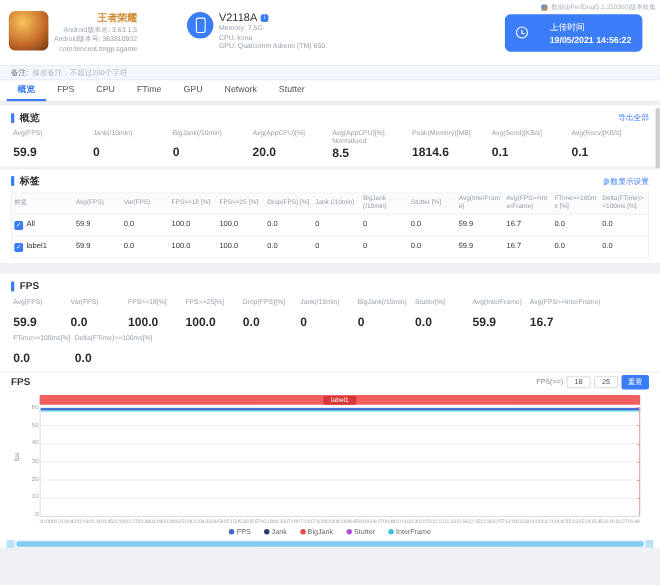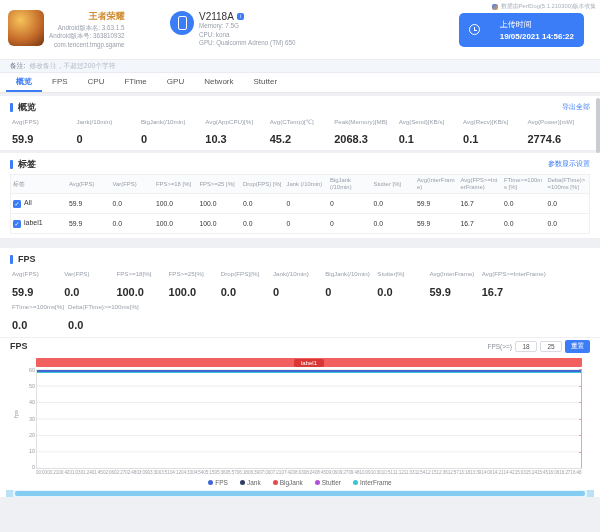--- a/index.html
+++ b/index.html
@@ -212,48 +212,44 @@
         <div class="stat-value">0</div>
       </div>
 
       <div class="stat">
         <div class="stat-label">BigJank(/10min)</div>
         <div class="stat-value">0</div>
       </div>
 
       <div class="stat">
         <div class="stat-label">Avg(AppCPU)[%]</div>
-        <div class="stat-value">10.3</div>
-      </div>
-
-      <div class="stat">
-        <div class="stat-label">Avg(CTemp)[℃]</div>
-        <div class="stat-value">45.2</div>
-      </div>
-
+        <div class="stat-value">20.0</div>
+      </div>
+
+
+      <div class="stat">
+        <div class="stat-label">Avg(AppCPU)[%] Normalized</div>
+        <div class="stat-value">8.5</div>
+      </div>
 
       <div class="stat">
         <div class="stat-label">Peak(Memory)[MB]</div>
-        <div class="stat-value">2068.3</div>
+        <div class="stat-value">1814.6</div>
       </div>
 
       <div class="stat">
         <div class="stat-label">Avg(Send)[KB/s]</div>
         <div class="stat-value">0.1</div>
       </div>
 
       <div class="stat">
         <div class="stat-label">Avg(Recv)[KB/s]</div>
         <div class="stat-value">0.1</div>
       </div>
 
-      <div class="stat">
-        <div class="stat-label">Avg(Power)[mW]</div>
-        <div class="stat-value">2774.6</div>
-      </div>
     </div>
 </section>
 
 <section class="card">
   <div class="sec-head">
     <span class="sec-bar"></span>
     <span class="sec-title">标签</span>
     <span class="sec-link">参数显示设置</span>
   </div>
   <div class="tbl">

